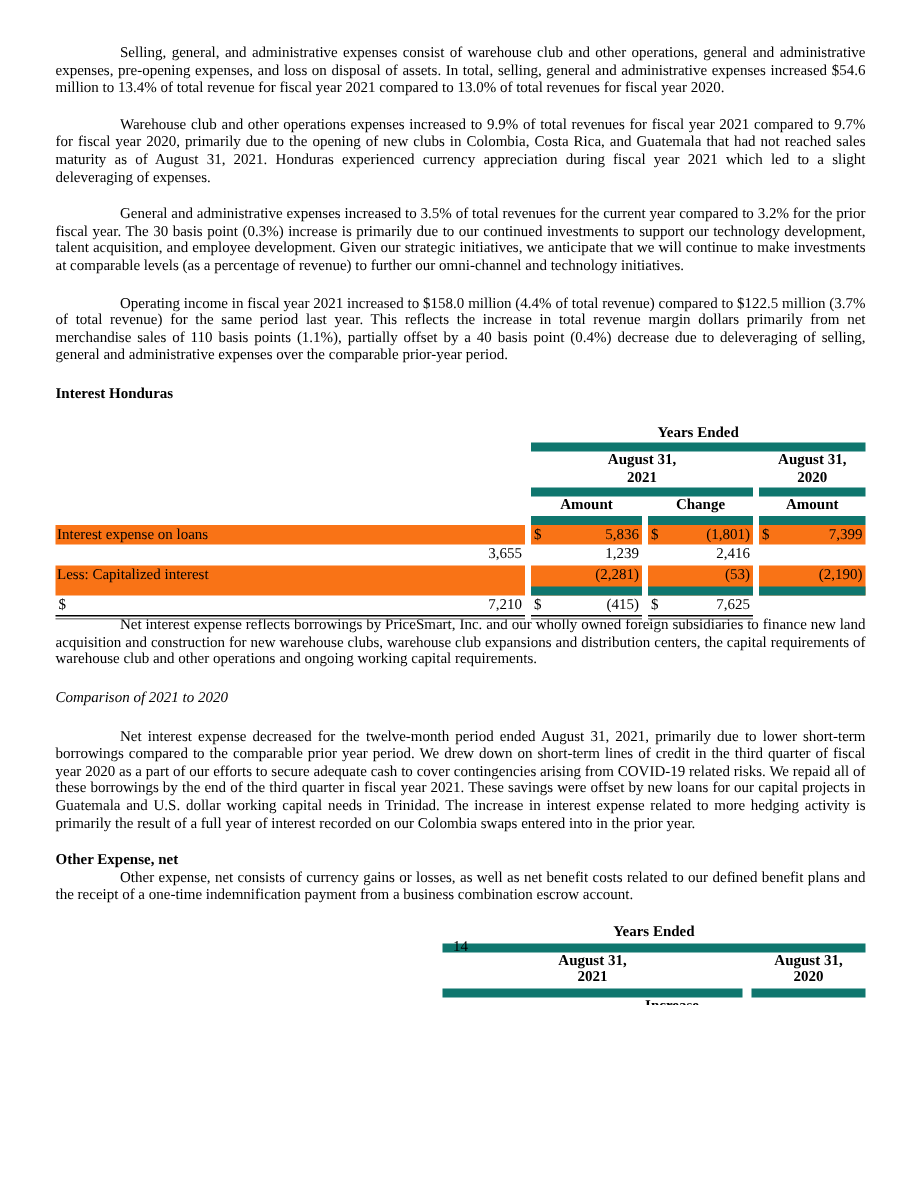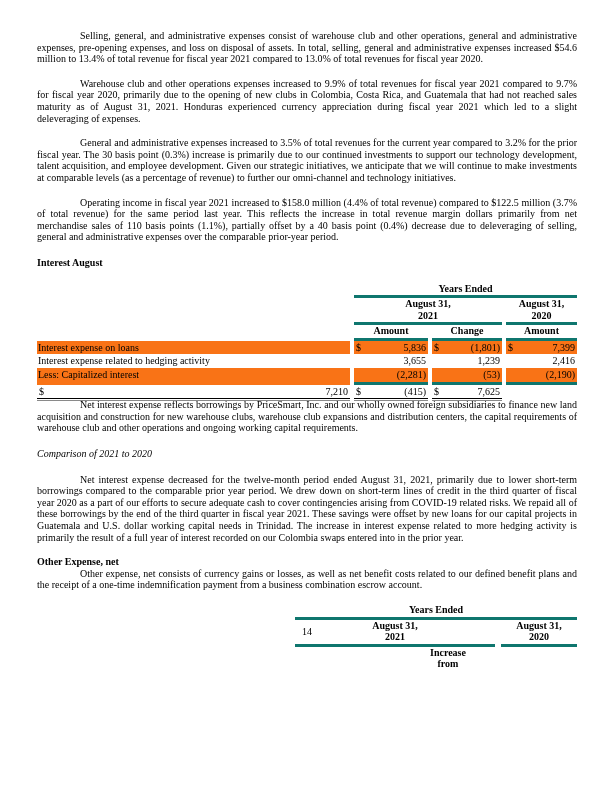--- a/index.html
+++ b/index.html
@@ -17,21 +17,21 @@
   p.body{margin:0 0 13px 0;text-align:justify;text-indent:43px;}
   .h-bold{font-weight:bold;margin:14px 0 0 0;}
   .h-italic{font-style:italic;margin:14px 0 0 0;}
   
   .tbl{margin-top:14px;}
   .t2{margin-top:10px;}
   .trow{display:grid;column-gap:4px;}
   .t1 .trow{grid-template-columns:313px 74px 70px 71px;}
   .t2 .trow{grid-template-columns:252px 100px 94px 76px;column-gap:6px;}
   .hc{text-align:center;font-weight:bold;white-space:pre-line;}
-  .bb{border-bottom:3px solid #0f766e;}
+  .bb{border-bottom:6px solid #0f766e;}
   .span-all{grid-column:2/5;}
   .span-ab{grid-column:2/4;}
   .span-c{grid-column:4/5;}
   .hrow{padding-bottom:1px;}
   .hbot{display:flex;align-items:flex-end;justify-content:center;}
   .m{display:flex;justify-content:space-between;padding:1px 2px;}
   .lbl{padding:1px 0 1px 1px;}
   .shade{background:#f97316;}
   .dbl{position:relative;border-bottom:1px solid #000;}
   .dbl::after{content:"";position:absolute;left:0;right:0;bottom:-3px;height:1px;background:#8a8a8a;}
@@ -43,21 +43,21 @@
 </head>
 <body>
 
 <div class="page">
 
   <p class="body">Selling, general, and administrative expenses consist of warehouse club and other operations, general and administrative expenses, pre-opening expenses, and loss on disposal of assets. In total, selling, general and administrative expenses increased $54.6 million to 13.4% of total revenue for fiscal year 2021 compared to 13.0% of total revenues for fiscal year 2020.</p>
   <p class="body">Warehouse club and other operations expenses increased to 9.9% of total revenues for fiscal year 2021 compared to 9.7% for fiscal year 2020, primarily due to the opening of new clubs in Colombia, Costa Rica, and Guatemala that had not reached sales maturity as of August 31, 2021. Honduras experienced currency appreciation during fiscal year 2021 which led to a slight deleveraging of expenses.</p>
   <p class="body">General and administrative expenses increased to 3.5% of total revenues for the current year compared to 3.2% for the prior fiscal year. The 30 basis point (0.3%) increase is primarily due to our continued investments to support our technology development, talent acquisition, and employee development. Given our strategic initiatives, we anticipate that we will continue to make investments at comparable levels (as a percentage of revenue) to further our omni-channel and technology initiatives.</p>
   <p class="body">Operating income in fiscal year 2021 increased to $158.0 million (4.4% of total revenue) compared to $122.5 million (3.7% of total revenue) for the same period last year. This reflects the increase in total revenue margin dollars primarily from net merchandise sales of 110 basis points (1.1%), partially offset by a 40 basis point (0.4%) decrease due to deleveraging of selling, general and administrative expenses over the comparable prior-year period.</p>
 
-  <div class="h-bold">Interest August</div>
+  <div class="h-bold">Interest Honduras</div>
 
   <div class="tbl t1">
     <div class="trow">
       <div class="lbl"></div>
       <div class="hc bb span-all hrow">Years Ended</div>
     </div>
     <div class="trow">
       <div class="lbl"></div>
       <div class="hc bb span-ab hrow">August 31,
 2021</div>
@@ -81,21 +81,20 @@
           <span>$</span>
           <span>(1,801)</span>
         </div>
       <div class="m shade">
           <span>$</span>
           <span>7,399</span>
         </div>
     </div>
 
     <div class="trow drow">
-      <div class="lbl">Interest expense related to hedging activity</div>
       <div class="m">
           <span></span>
           <span>3,655</span>
         </div>
       <div class="m">
           <span></span>
           <span>1,239</span>
         </div>
       <div class="m">
           <span></span>

